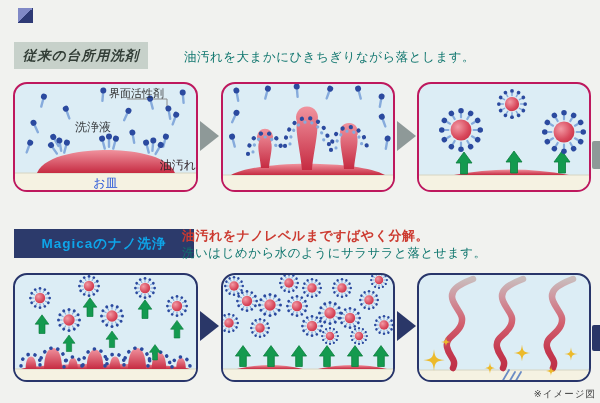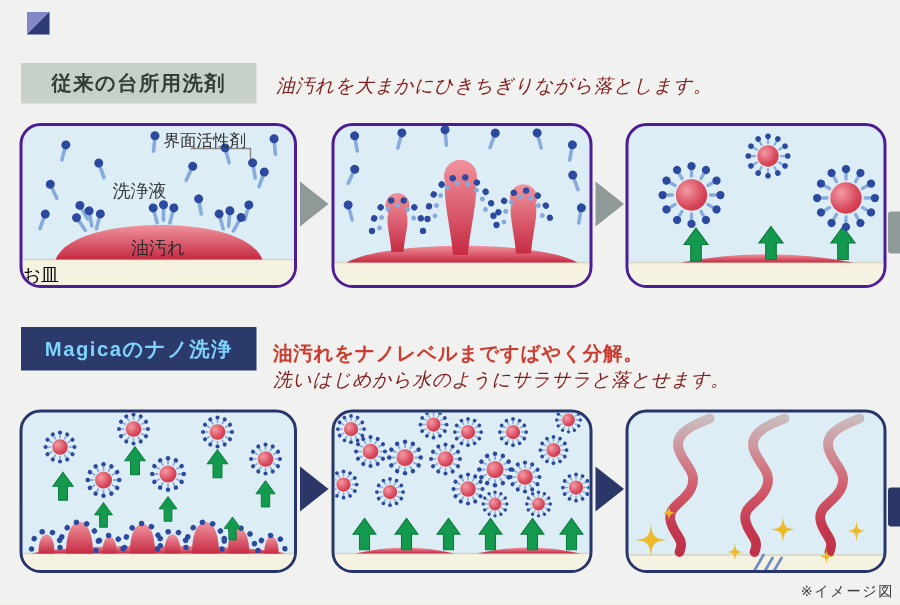--- a/index.html
+++ b/index.html
@@ -7,42 +7,42 @@
   .canvas{position:relative;width:600px;height:403px;background:#f1f2ef;overflow:hidden;}
 
   
   .title-bullet{position:absolute;left:18px;top:8px;width:15px;height:15px;
     background:linear-gradient(135deg,#8089c6 50%,#2e3a75 50%);}
   .page-title{position:absolute;left:39px;top:6px;font-size:14px;color:#3a3a3a;letter-spacing:.5px;}
 
   
   .sec-label{position:absolute;display:flex;align-items:center;justify-content:center;
     font-weight:bold;font-size:13.5px;letter-spacing:1px;}
-  .lbl-conv{left:14px;top:42px;width:157px;height:27px;background:#c7d1ca;color:#323d36;}
-  .lbl-mag{left:14px;top:218px;width:157px;height:29px;background:#2c3a6b;color:#7dd3fc;}
-  .sec-desc{position:absolute;font-size:12.5px;color:#7f1d1d;letter-spacing:.5px;font-style:italic;}
+  .lbl-conv{left:14px;top:42px;width:134px;height:27px;background:#c7d1ca;color:#323d36;font-style:italic;}
+  .lbl-mag{left:14px;top:229px;width:180px;height:29px;background:#2c3a6b;color:#0ea5e9;}
+  .sec-desc{position:absolute;font-size:12.5px;color:#0f766e;letter-spacing:.5px;}
   .desc-conv{left:184px;top:49px;}
   .mag-high{position:absolute;left:182px;top:227px;font-size:13px;font-weight:bold;color:#cc3a30;letter-spacing:.5px;}
   .mag-desc{left:182px;top:245px;}
 
   
   .panel{position:absolute;background:#dcedf5;border-radius:14px;box-sizing:border-box;overflow:hidden;}
-  .row1{border:2px solid #4c1d95;top:82px;height:110px;}
+  .row1{border:2px solid #be185d;top:82px;height:110px;}
   .row2{border:2px solid #28356a;top:273px;height:109px;}
   .p-a{left:13px;width:185px;}
   .p-b{left:221px;width:174px;}
   .p-c{left:417px;width:174px;}
   .panel svg{position:absolute;left:0;top:0;width:100%;height:100%;}
 
   
   .pl{position:absolute;color:#2e2e2e;white-space:nowrap;}
   .lbl-surf{left:94px;top:2px;font-size:11px;}
   .lbl-liq{left:60px;top:35px;font-size:12px;color:#3c4043;text-align:right;}
-  .lbl-oil{left:0;right:0;top:73px;text-align:center;font-size:12px;color:#33262b;}
-  .lbl-plate{left:0;right:0;top:91px;text-align:left;font-size:12px;color:#000000;font-family:Liberation Mono, monospace;}
+  .lbl-oil{left:0;right:0;top:73px;text-align:right;font-size:12px;color:#33262b;}
+  .lbl-plate{left:0;right:0;top:91px;text-align:center;font-size:12px;color:#1d4ed8;font-family:Liberation Mono, monospace;}
 
   
   .tri{position:absolute;width:0;height:0;border-top:15px solid transparent;border-bottom:15px solid transparent;}
   .tri-gray{border-left:19px solid #8e9998;}
   .tri-navy{border-left:19px solid #2a3768;}
   .stub{position:absolute;width:8px;border-radius:2px 0 0 2px;}
   .stub-gray{left:592px;top:141px;height:28px;background:#8e9998;}
   .stub-navy{left:592px;top:325px;height:26px;background:#2a3768;}
 
   .note{position:absolute;right:4px;top:388px;font-size:9.5px;color:#3a3a3a;letter-spacing:1px;margin-left:20px;}

